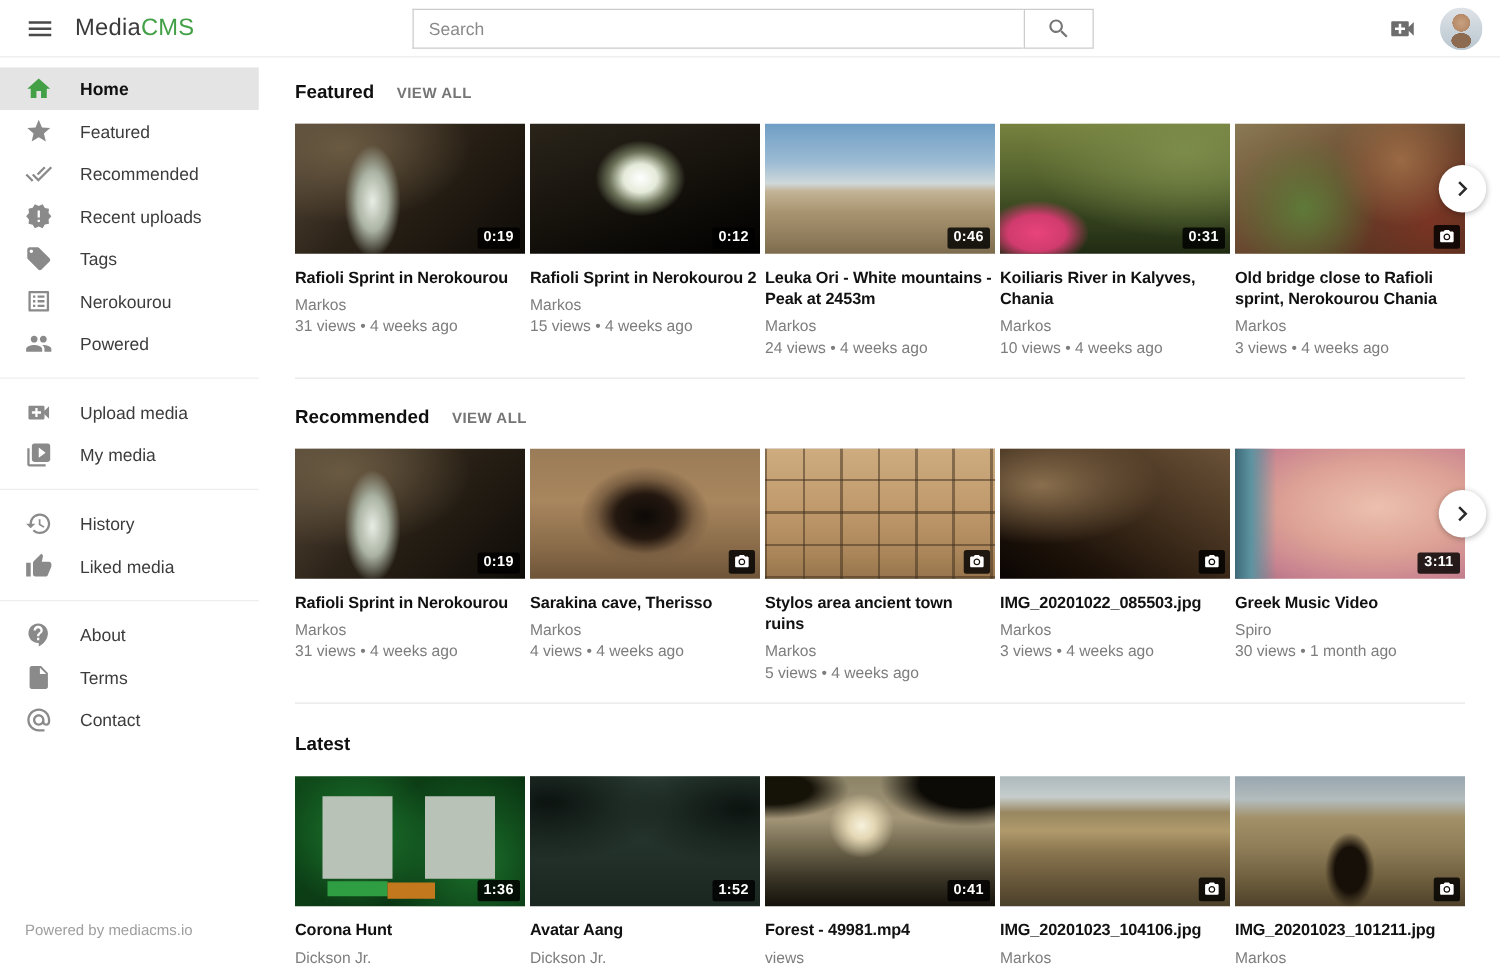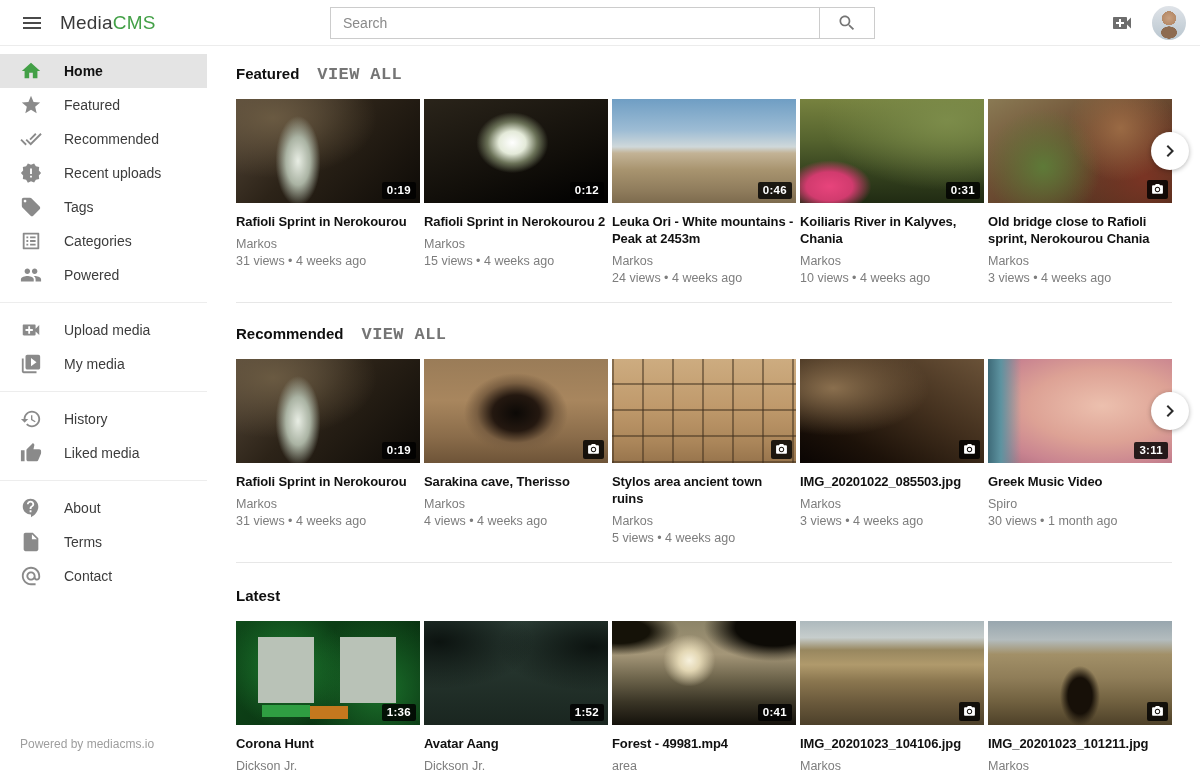--- a/index.html
+++ b/index.html
@@ -46,21 +46,21 @@
   .sidebar-footer { position:absolute; left:20px; bottom:24px; font-size:12px; color:#9e9e9e; }
 
   
   main { flex:1; padding:0 30px 0 29px; background:#fff; }
   section { position:relative; padding-top:19px; padding-bottom:17px; border-bottom:1px solid #e7e7e7; }
   section.last { border-bottom:none; }
   section.s2 { padding-top:22px; }
   section.s3 { padding-top:24px; }
   .sec-head { display:flex; align-items:baseline; gap:18px; margin-bottom:16px; height:18px; }
   .sec-title { font-size:15px; font-weight:bold; color:#0f0f0f; }
-  .view-all { font-size:17px; font-weight:bold; color:#757575; letter-spacing:.4px;font-family:Liberation Mono, monospace; }
+  .view-all { font-size:12px; font-weight:bold; color:#757575; letter-spacing:.4px; }
 
   .cards { display:flex; gap:4px; }
   .card { width:184px; flex:none; }
   .thumb { display:block; position:relative; width:184px; height:104px; background:#000; }
   .badge { position:absolute; right:4px; bottom:4px; background:rgba(0,0,0,.82); color:#fff;
     font-size:11.5px; font-weight:bold; letter-spacing:.3px; line-height:1;
     padding:3px 5px; border-radius:2px; }
   .badge-photo { padding:3px 4px; }
   .badge-photo svg { width:13px; height:13px; fill:#fff; display:block; }
   .ct { display:block; margin-top:10px; font-size:13px; font-weight:bold; color:#111;
@@ -244,21 +244,21 @@
     <a class="side-item">
       <svg class="icon">
           <use href="#i-tag"></use>
         </svg>
       <span>Tags</span>
     </a>
     <a class="side-item">
       <svg class="icon">
           <use href="#i-listalt"></use>
         </svg>
-      <span>Categories</span>
+      <span>Nerokourou</span>
     </a>
     <a class="side-item">
       <svg class="icon">
           <use href="#i-people"></use>
         </svg>
       <span>Powered</span>
     </a>
     <div class="side-div"></div>
     <a class="side-item">
       <svg class="icon">
@@ -452,21 +452,21 @@
           </a>
           <a class="ct">Avatar Aang</a>
           <a class="ca">Dickson Jr.</a>
 
         </div>
         <div class="card">
           <a class="thumb th-forest">
             <span class="badge">0:41</span>
           </a>
           <a class="ct">Forest - 49981.mp4</a>
-          <a class="ca">area</a>
+          <a class="ca">views</a>
 
         </div>
         <div class="card">
           <a class="thumb th-img104">
             <span class="badge badge-photo">
                 <svg>
                   <use href="#i-camera"></use>
                 </svg>
               </span>
           </a>

